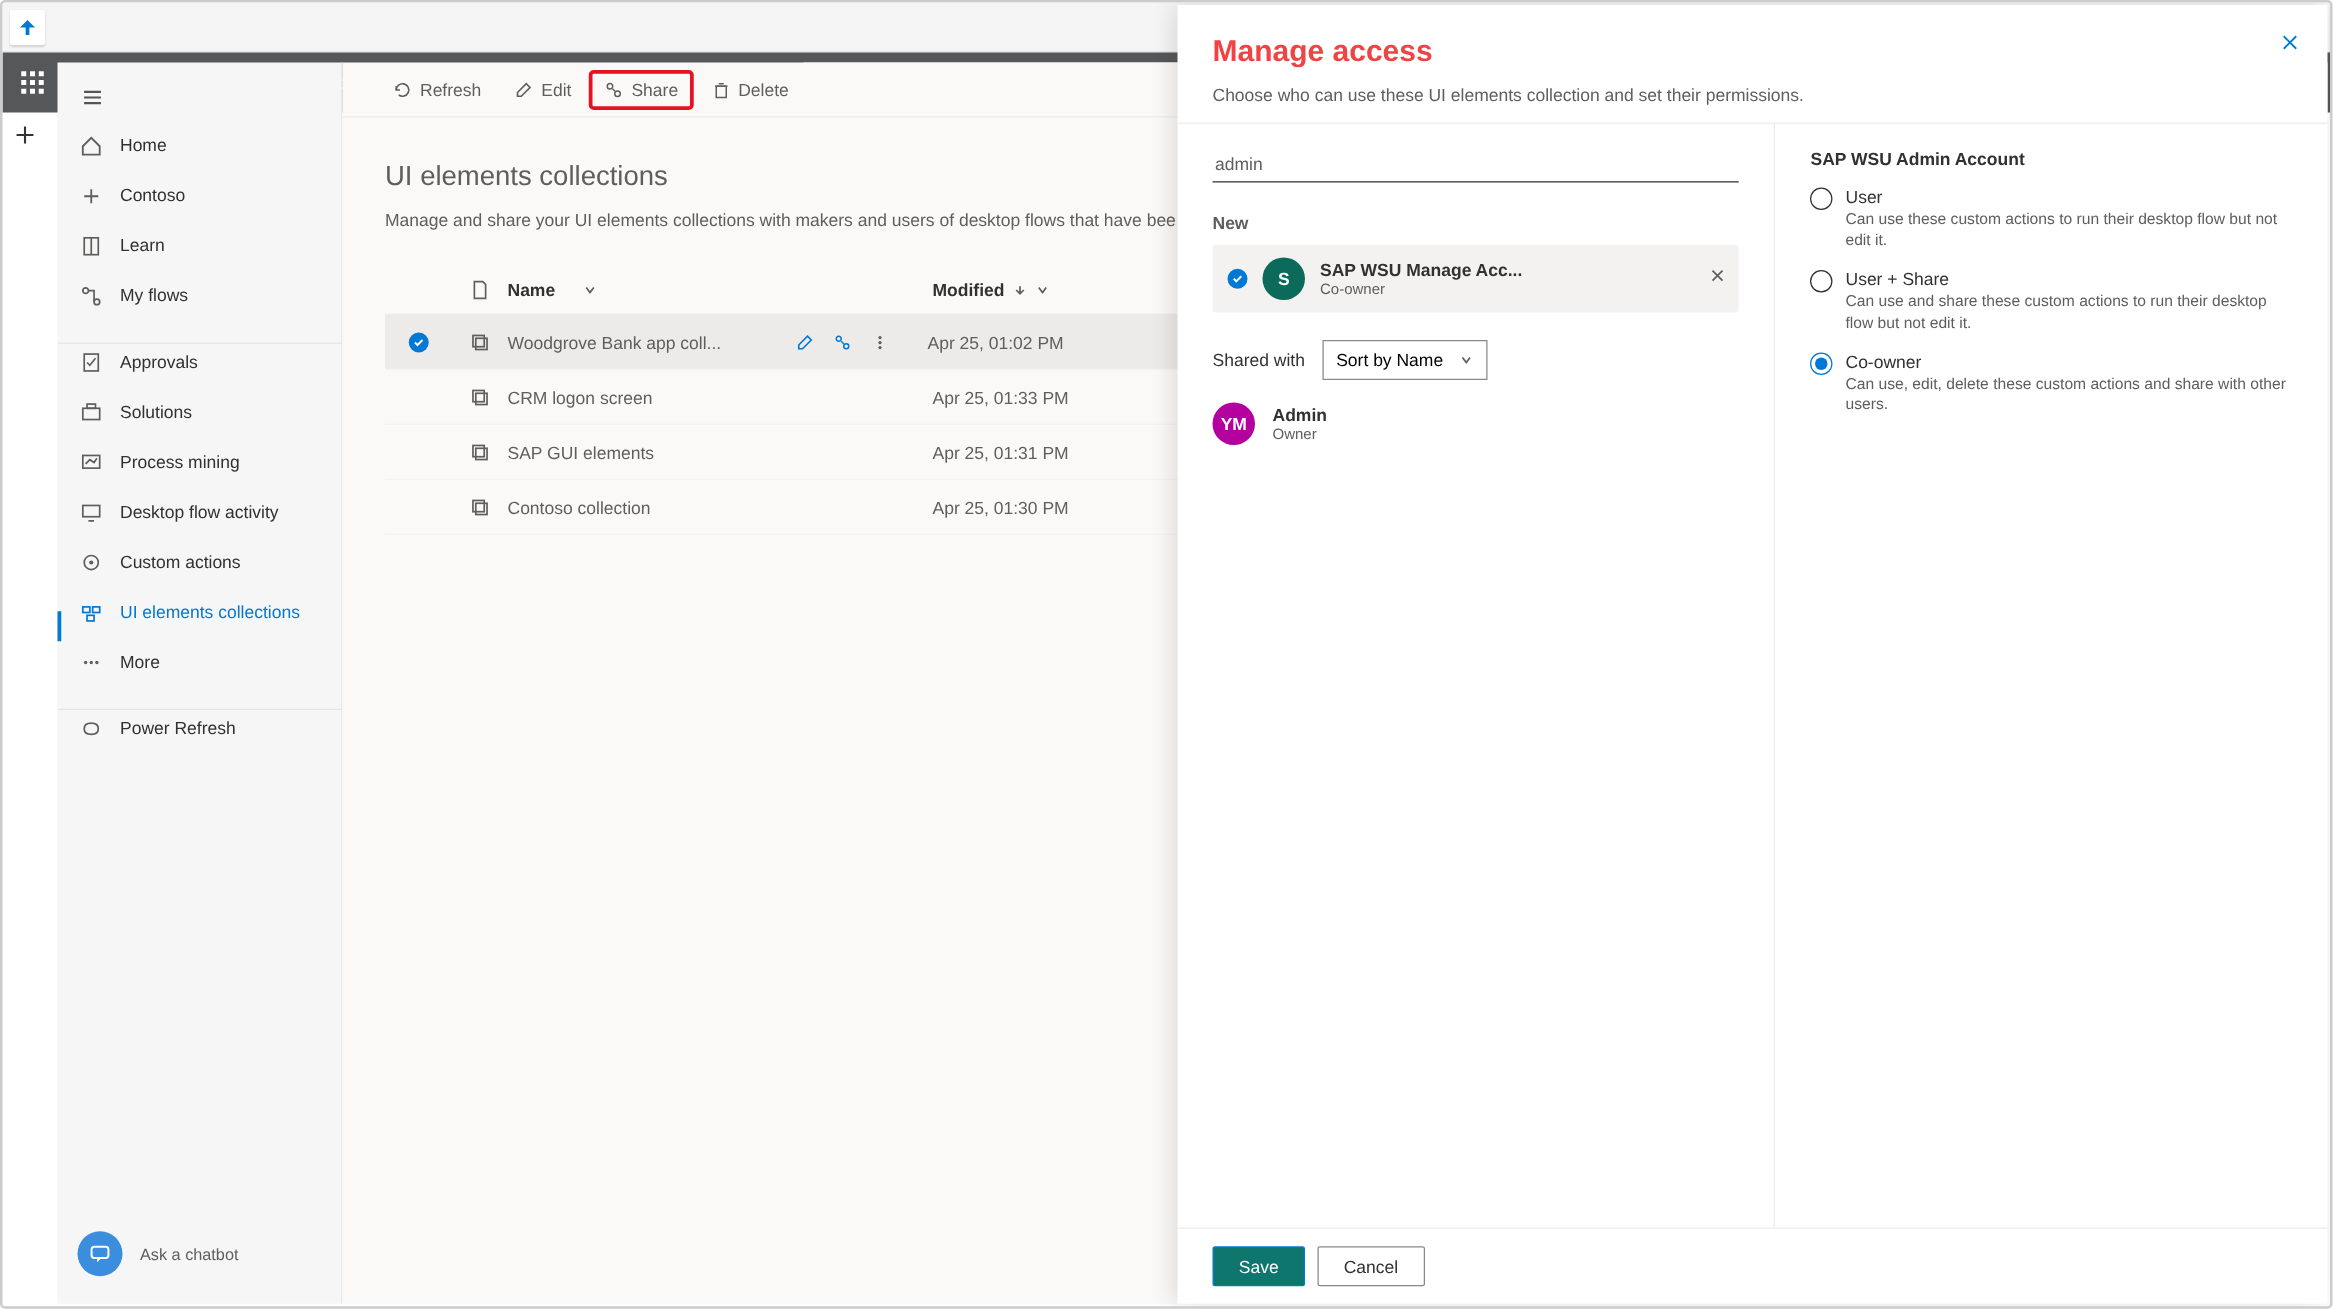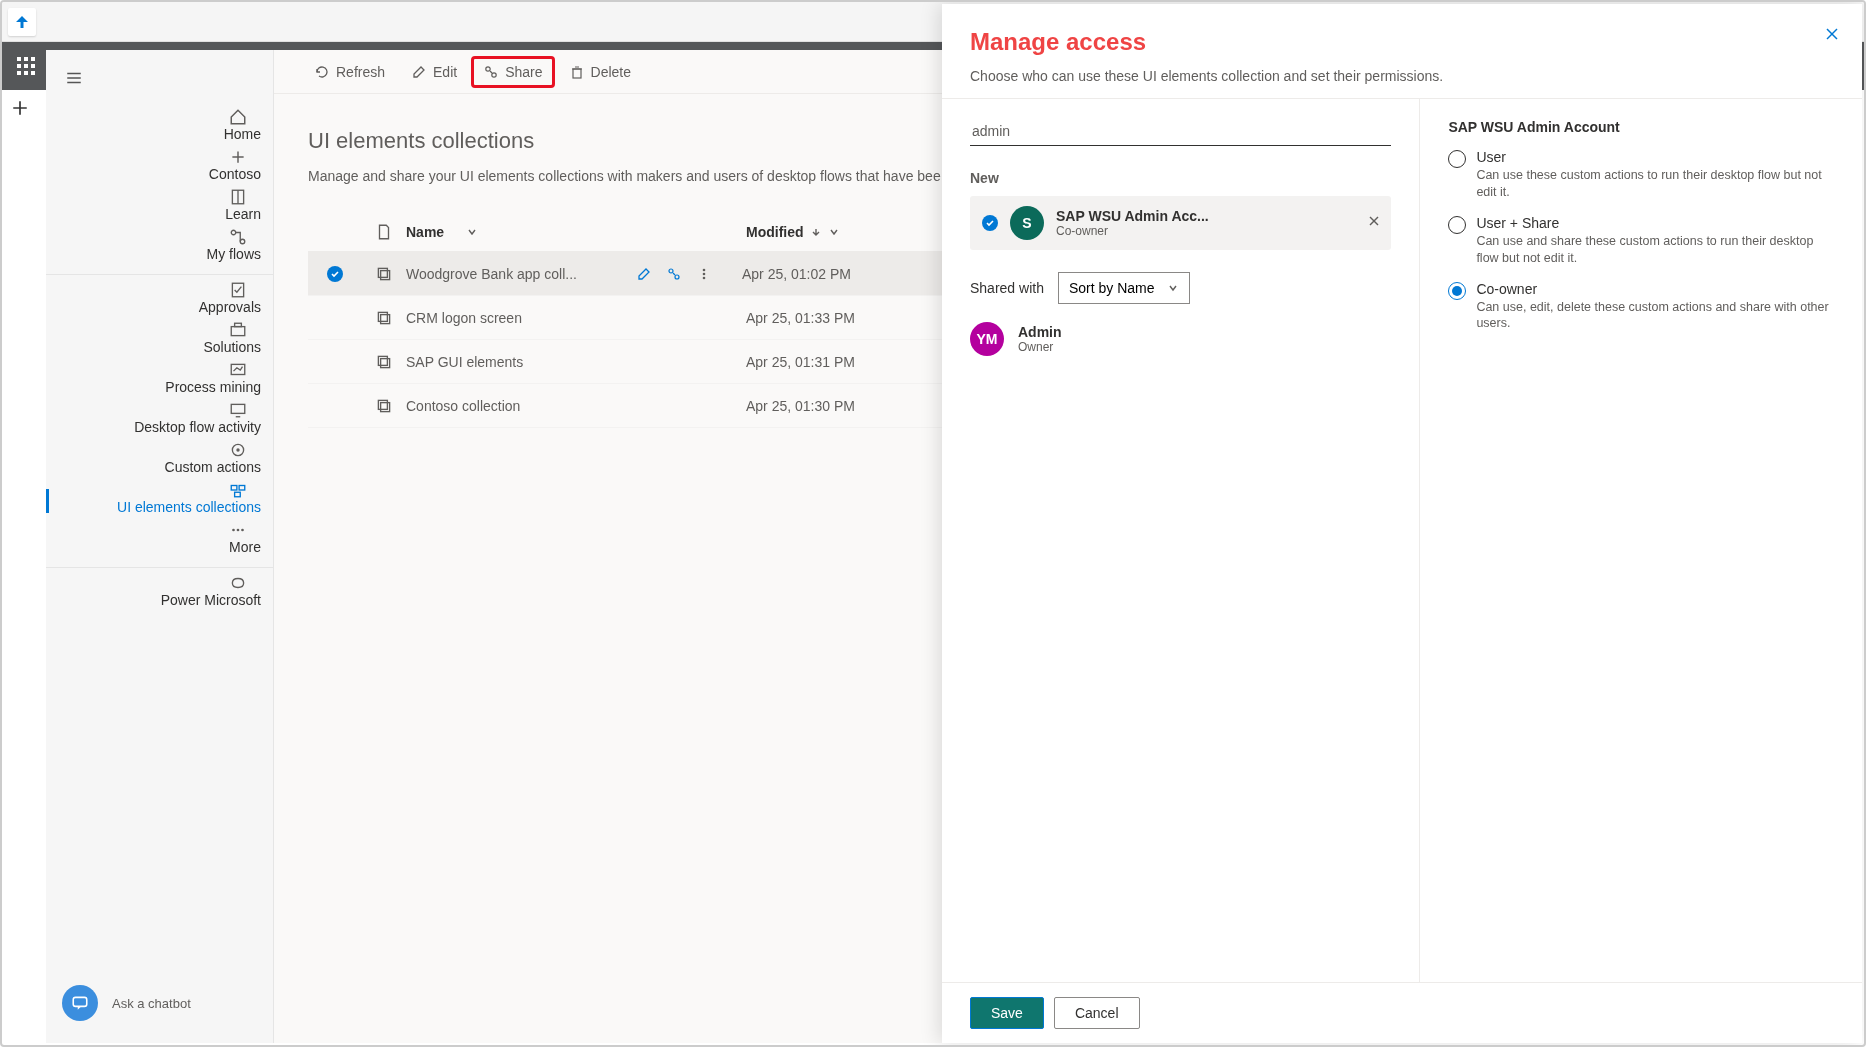--- a/index.html
+++ b/index.html
@@ -27,21 +27,21 @@
 .search-box input { border:none; outline:none; font-size:14px; width:100%; color:#333; }
 
 
 .plus-bar { position:absolute; left:0; top:88px; width:36px; height:36px; display:flex; align-items:center; justify-content:center;}
 .plus-bar svg { width:18px; height:18px; color:#333;}
 
 
 .leftnav { position:absolute; left:44px; top:48px; width:228px; bottom:2px; background:#f6f6f6; border-right:1px solid #e5e5e5; padding-top:12px;}
 .hamburger { width:40px; height:32px; display:flex; align-items:center; justify-content:center; margin-bottom:14px; margin-left:8px; cursor:pointer;}
 .hamburger svg{ width:18px; height:18px; color:#555;}
-.nav-item { height:40px; display:flex; align-items:flex-end; padding:0 12px 0 18px; font-size:14px; color:#323130; cursor:pointer; position:relative;flex-direction:column;}
+.nav-item { height:40px; display:flex; align-items:flex-start; padding:0 12px 0 18px; font-size:14px; color:#323130; cursor:pointer; position:relative;}
 .nav-item .nico { width:18px; height:18px; margin-right:14px; color:#605e5c; display:flex; align-items:center; justify-content:center;}
 .nav-item.active { color:#0078d4; }
 .nav-item.active .nico { color:#0078d4;}
 .nav-item.active::before{ content:""; position:absolute; left:0; top:8px; bottom:8px; width:3px; background:#0078d4;}
 .nav-sep { height:1px; background:#e5e5e5; margin:6px 0;}
 .chat-bar { position:absolute; bottom:16px; left:0; right:0; height:48px; display:flex; align-items:center; padding:0 16px;}
 .chat-bubble { width:36px; height:36px; border-radius:50%; background:#3b8ede; display:flex; align-items:center; justify-content:center; margin-right:14px;}
 .chat-bubble svg { width:18px; height:18px; color:#fff;}
 .chat-label{ font-size:13px; color:#605e5c;}
 
@@ -270,21 +270,21 @@
       </span>
       <span>More</span>
     </div>
   <div class="nav-sep"></div>
   <div class="nav-item">
       <span class="nico">
         <svg viewBox="0 0 16 16">
           <path d="M3 8 Q3 4 8 4 Q13 4 13 8 Q13 12 8 12 Q3 12 3 8" fill="none" stroke="currentColor" stroke-width="1.2"></path>
         </svg>
       </span>
-      <span>Power Microsoft</span>
+      <span>Power Refresh</span>
     </div>
 
   <div class="chat-bar">
     <div class="chat-bubble">
         <svg viewBox="0 0 16 16">
           <rect x="2" y="3" width="12" height="8" rx="2" fill="none" stroke="#fff" stroke-width="1.4"></rect>
           <path d="M6 11 L6 14 L9 11" fill="#fff"></path>
         </svg>
       </div>
     <span class="chat-label">Ask a chatbot</span>
@@ -438,21 +438,21 @@
       <div class="search-line">admin</div>
       <div class="sec-label">New</div>
       <div class="user-chip">
         <div class="chip-check">
             <svg viewBox="0 0 10 10">
               <path d="M2 5 L4 7 L8 3" fill="none" stroke="#fff" stroke-width="1.6"></path>
             </svg>
           </div>
         <div class="avatar green">S</div>
         <div>
-          <div class="chip-name">SAP WSU Admin Acc...</div>
+          <div class="chip-name">SAP WSU Manage Acc...</div>
           <div class="chip-role">Co-owner</div>
         </div>
         <div class="chip-remove"><svg width="14" height="14" viewBox="0 0 14 14">
               <line x1="3" y1="3" x2="11" y2="11" stroke="#605e5c" stroke-width="1.4"></line>
               <line x1="11" y1="3" x2="3" y2="11" stroke="#605e5c" stroke-width="1.4"></line>
             </svg></div>
       </div>
       <div class="shared-line">
         <span class="shared-label">Shared with</span>
         <div class="dropdown">

